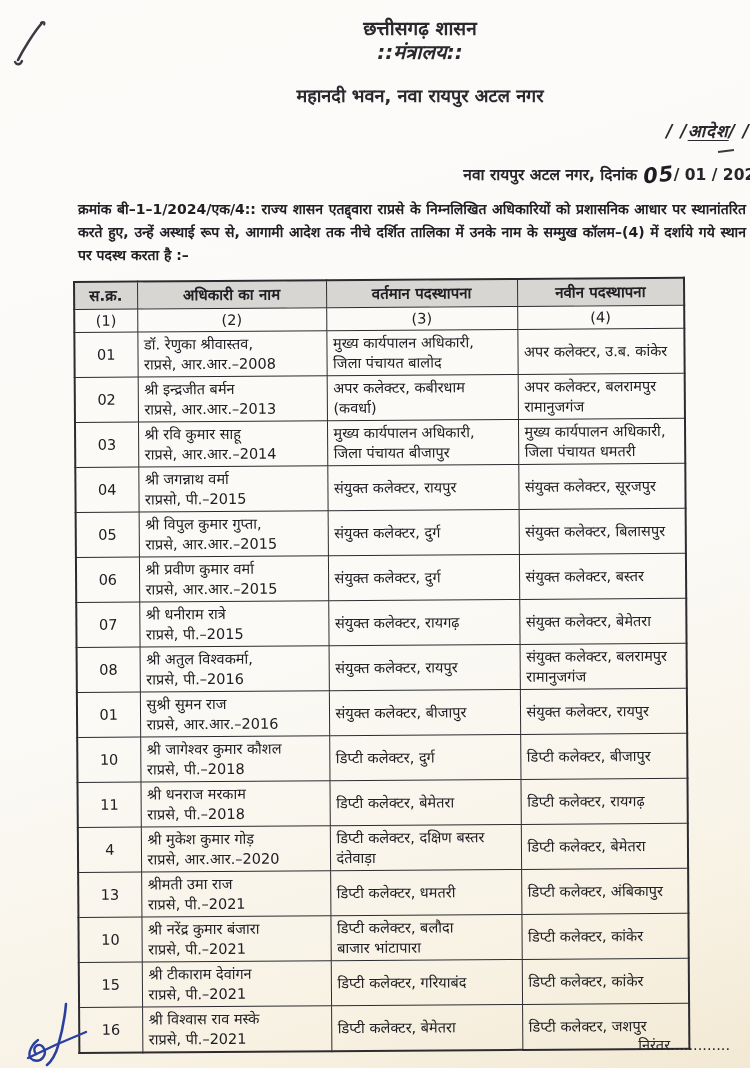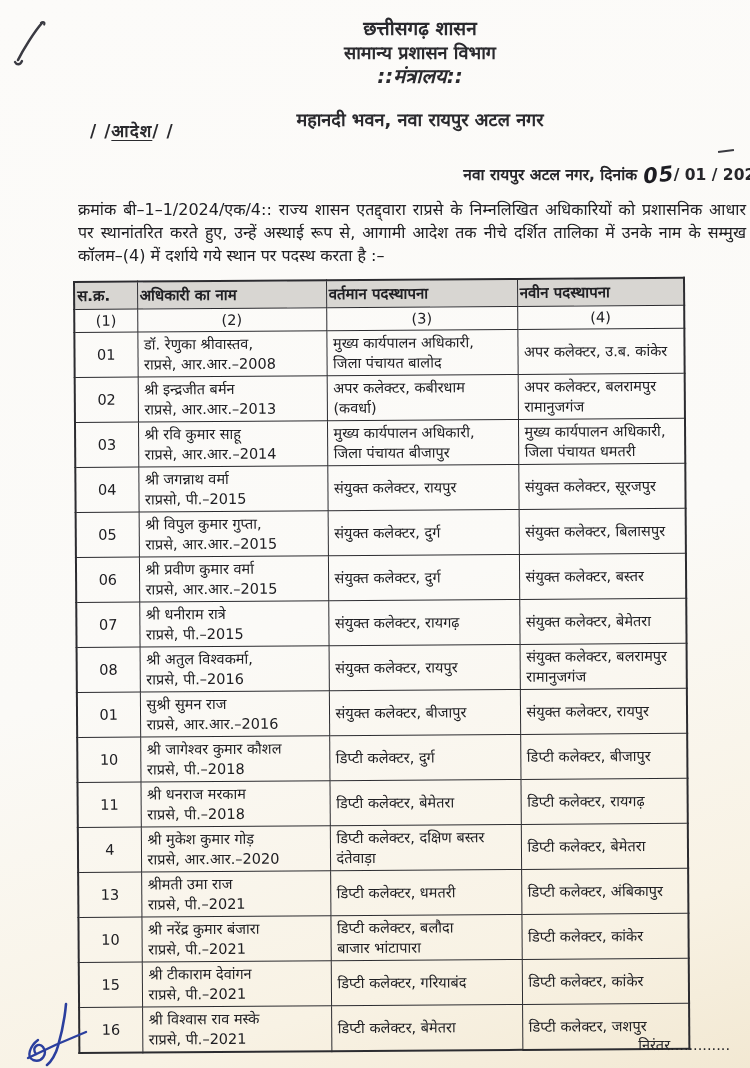--- a/index.html
+++ b/index.html
@@ -11,42 +11,42 @@
     background:linear-gradient(163deg,#fcfbf9 0%,#fbfaf7 55%,#f8f2e4 85%,#f2e8d2 100%);
     font-family:"DejaVu Sans","Liberation Sans",sans-serif;
     color:#232327;
     padding-left:28px;
   }
   .letterhead{position:absolute;top:16px;left:90px;width:660px;text-align:center;font-weight:bold;color:#2a2a2e;}
   .lh1{font-size:19px;line-height:25px;}
   .lh2{font-size:18px;line-height:24px;}
   .lh3{font-size:20px;line-height:22px;font-style:italic;}
   .lh4{font-size:18px;line-height:24px;margin-top:21px;}
-  .order-title{position:absolute;top:119px;left:90px;width:660px;text-align:left;font-weight:bold;font-size:17px;letter-spacing:1px;color:#2a2a2e;}
+  .order-title{position:absolute;top:119px;left:90px;width:660px;text-align:right;font-weight:bold;font-size:17px;letter-spacing:1px;color:#2a2a2e;font-style:italic;}
   .order-title .uline{text-decoration:underline;text-underline-offset:3px;}
   .dateline{position:absolute;top:161px;right:12px;font-size:15.5px;font-weight:600;color:#26262a;white-space:nowrap;}
   .hand{display:inline-block;font-size:21px;font-style:italic;font-weight:bold;transform:rotate(-6deg) translateY(2px);letter-spacing:1px;color:#1c1c22;}
   .tick-over-date{position:absolute;top:150px;right:44px;width:16px;height:2px;background:#3a3a40;transform:rotate(-8deg);}
-  .body-par{position:absolute;top:198px;left:78px;width:668px;margin:0;font-size:16px;line-height:23px;text-align:justify;color:#202024;}
+  .body-par{position:absolute;top:198px;left:78px;width:668px;margin:0;font-size:14px;line-height:23px;text-align:justify;color:#202024;font-weight:bold;}
   table.transfer{
     position:absolute;top:281px;left:73px;width:610px;
     border-collapse:collapse;table-layout:fixed;
     transform:rotate(-0.4deg);transform-origin:0 0;
   }
   table.transfer th,table.transfer td{
     border:1.5px solid #2c2c30;
     vertical-align:middle;
     font-size:14.5px;line-height:20px;
     padding:2px 6px;
     white-space:pre-line;
     overflow:hidden;
     color:#202024;
   }
   table.transfer{border:2px solid #2c2c30;}
-  tr.head th{background:#d8d6d2;font-weight:bold;font-size:15px;height:24px;text-align:left;padding:1px 2px;}
+  tr.head th{background:#d8d6d2;font-weight:bold;font-size:15px;height:24px;text-align:center;padding:1px 2px;}
   tr.nums td{height:22px;text-align:center;padding:0;}
   td.c-sno{text-align:center;}
   td.c-name,td.c-cur,td.c-new{text-align:left;}
   tbody td{height:40px;}
   .continuation{position:absolute;top:1034px;right:48px;font-size:14.5px;color:#26262a;}
   .pen-mark{position:absolute;top:14px;left:10px;}
   .signature{position:absolute;top:1002px;left:20px;}
 </style>
 </head>
 <body>
@@ -54,21 +54,20 @@
 <div class="page">
 
   <svg class="pen-mark" width="48" height="56" viewBox="0 0 48 56">
     <path d="M8 46 C13 36 24 18 32 9" stroke="#3a3a42" stroke-width="2.6" fill="none" stroke-linecap="round"></path>
     <path d="M5 48 c1.5 3 5 3.5 7 -1" stroke="#3a3a42" stroke-width="2.4" fill="none" stroke-linecap="round"></path>
     <path d="M31 9 c2 -1.5 4 -1 3.2 1.5" stroke="#3a3a42" stroke-width="2.2" fill="none" stroke-linecap="round"></path>
   </svg>
 
   <div class="letterhead">
     <div class="lh1">छत्तीसगढ़ शासन</div>
-    <div class="lh2">सामान्य प्रशासन विभाग</div>
     <div class="lh3">::मंत्रालय::</div>
     <div class="lh4">महानदी भवन, नवा रायपुर अटल नगर</div>
   </div>
 
   <div class="order-title">
     <span>/ /</span><span class="uline">आदेश</span><span>/ /</span>
   </div>
 
   <div class="tick-over-date"></div>
 

